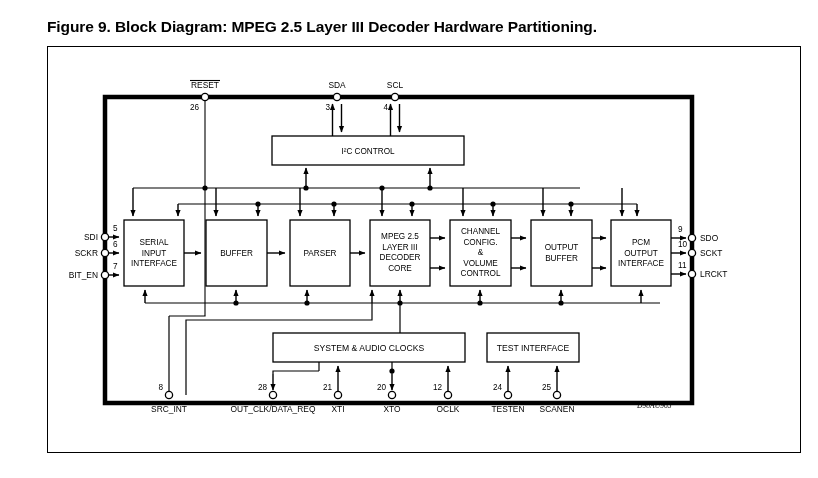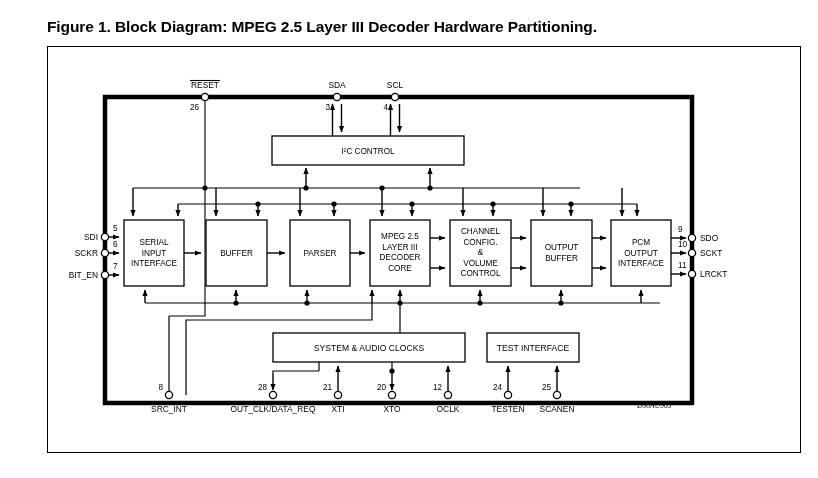--- a/index.html
+++ b/index.html
@@ -13,21 +13,21 @@
   .blk-label-lg{font-size:8.6px;text-anchor:middle;dominant-baseline:middle;}
   .pin-label{font-size:8.4px;}
   .pin-num{font-size:8.2px;}
   .code-label{font-size:7.6px;font-style:italic;font-family:"Liberation Serif",serif;}
 </style>
 </head>
 <body>
 
 <div id="root">
 
-  <div class="fig-title">Figure 1. Block Diagram: MPEG 2.5 Layer III Decoder Hardware Partitioning.</div>
+  <div class="fig-title">Figure 9. Block Diagram: MPEG 2.5 Layer III Decoder Hardware Partitioning.</div>
   <div class="outer-frame"></div>
 
   <svg viewBox="0 0 818 478">
     <defs>
       <marker id="ar" markerWidth="7" markerHeight="7" refX="6" refY="3" orient="auto" markerUnits="userSpaceOnUse">
         <path d="M0,0.4 L6.4,3 L0,5.6 z" fill="#000"></path>
       </marker>
     </defs>
 
     <rect x="105" y="97" width="587" height="306" fill="none" stroke="#000" stroke-width="4.5"></rect>

